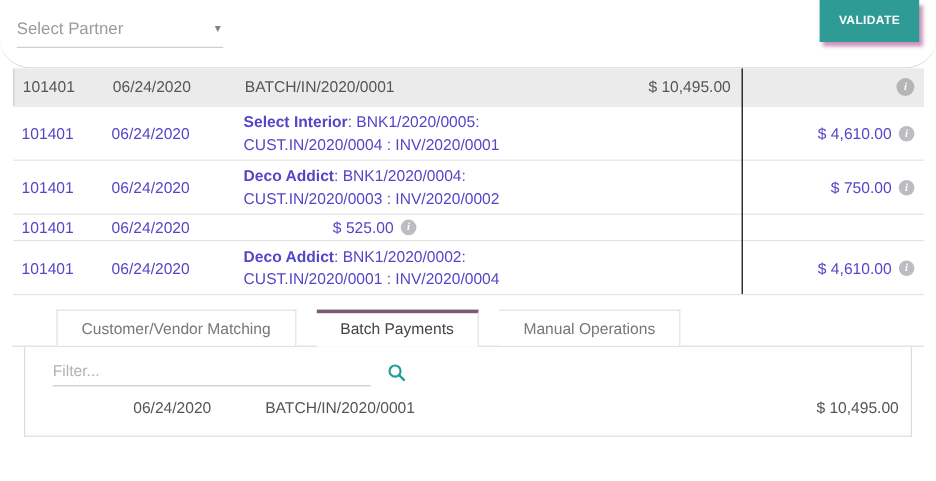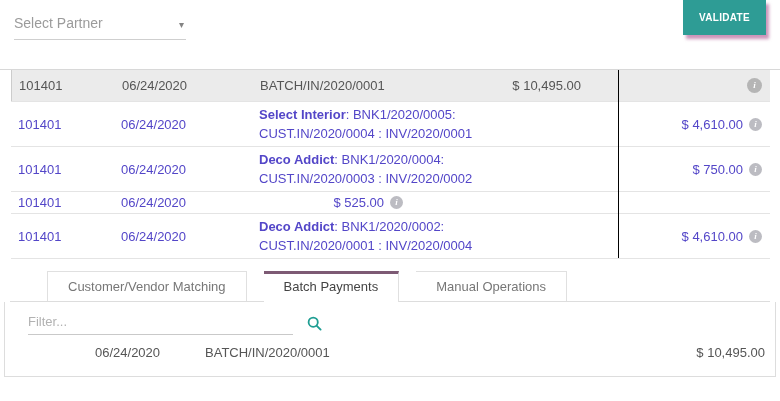--- a/index.html
+++ b/index.html
@@ -6,34 +6,34 @@
     --accent-teal:#2e9c95;
     --link-violet:#5346c8;
     --tab-active-border:#7d5a74;
     --header-row-bg:#ebebeb;
   }
   *{box-sizing:border-box;margin:0;padding:0;}
   html,body{width:780px;height:401px;overflow:hidden;background:#fff;
     font-family:"Liberation Sans","DejaVu Sans",sans-serif;font-size:13px;color:#555;}
 
   
-  .topbar{position:relative;height:70px;border-bottom:1px solid #d8d8d8;}
+  .topbar{position:relative;height:57px;border-bottom:1px solid #d8d8d8;border-radius:25px;}
   .select-partner{position:absolute;left:14px;top:13px;width:172px;cursor:pointer;
     border-bottom:1px solid #cfcfcf;padding:2px 0 8px 0;}
   .select-partner .sp-placeholder{color:#9b9b9b;font-size:14px;}
   .select-partner .caret{position:absolute;right:2px;top:6px;color:#848484;font-size:10px;}
   .validate-btn{position:absolute;right:14px;top:0;height:35px;padding:0 16px;
     background:var(--accent-teal);color:#fff;border:none;font-weight:700;font-size:10px;
     font-family:inherit;letter-spacing:.3px;cursor:pointer;
     box-shadow:3px 4px 3px rgba(163,62,129,.55);}
 
   
   .recon-table{position:relative;margin:0 10px 0 11px;}
   .vline{position:absolute;left:607px;top:0;bottom:0;width:1px;background:#000;}
-  .row{display:flex;align-items:center;gap:28px;}
+  .row{display:flex;align-items:center;}
   .header-row{height:31px;background:var(--header-row-bg);border-left:1px solid #cccccc;color:#555;}
   .cell-account{width:82px;padding-left:7px;}
   .cell-date{width:110px;}
   .cell-label{flex:1;line-height:19px;}
   .cell-amount-left{width:130px;text-align:right;padding-right:9px;}
   .right-cell{width:152px;display:flex;align-items:center;justify-content:flex-end;padding-right:8px;}
   .data-row{padding:3px 0;border-top:1px solid #e4e4e4;color:var(--link-violet);cursor:pointer;}
   .recon-table{border-bottom:1px solid #e4e4e4;}
   .partner-name{font-weight:700;}
   .amount{white-space:nowrap;}
@@ -46,21 +46,21 @@
   
   .tabs-bar{display:flex;align-items:flex-start;margin:12px 10px 0 10px;padding-left:20px;
     border-bottom:1px solid #dddddd;}
   .tab{height:30px;line-height:29px;padding:0 20px;border:1px solid #e0e0e0;border-bottom:none;
     color:#777;background:#fff;cursor:pointer;white-space:nowrap;margin-left:17px;}
   .tab + .tab{border-left:none;}
   .tab--active{border-top:3px solid var(--tab-active-border);line-height:26px;height:31px;
     margin-bottom:-1px;color:#444;border-left:1px solid #e0e0e0;}
 
   
-  .tab-content{margin:0 4px;border:1px solid #dddddd;border-top:none;height:75px;}
+  .tab-content{margin:0 20px;border:1px solid #dddddd;border-top:none;height:75px;}
   .filter-row{display:flex;align-items:center;padding:10px 0 0 23px;}
   .filter-input{width:265px;border:none;border-bottom:1px solid #c9c9c9;outline:none;
     font-family:inherit;font-size:13px;color:#555;padding:2px 0 5px 0;background:transparent;}
   .filter-input::placeholder{color:#b2b2b2;}
   .search-icon{margin-left:14px;display:inline-flex;cursor:pointer;}
   .batch-row{display:flex;align-items:center;height:30px;margin-top:2px;color:#555;cursor:pointer;}
   .b-spacer{width:90px;}
   .b-date{width:110px;}
   .b-label{flex:1;}
   .b-amount{text-align:right;padding-right:10px;white-space:nowrap;}

